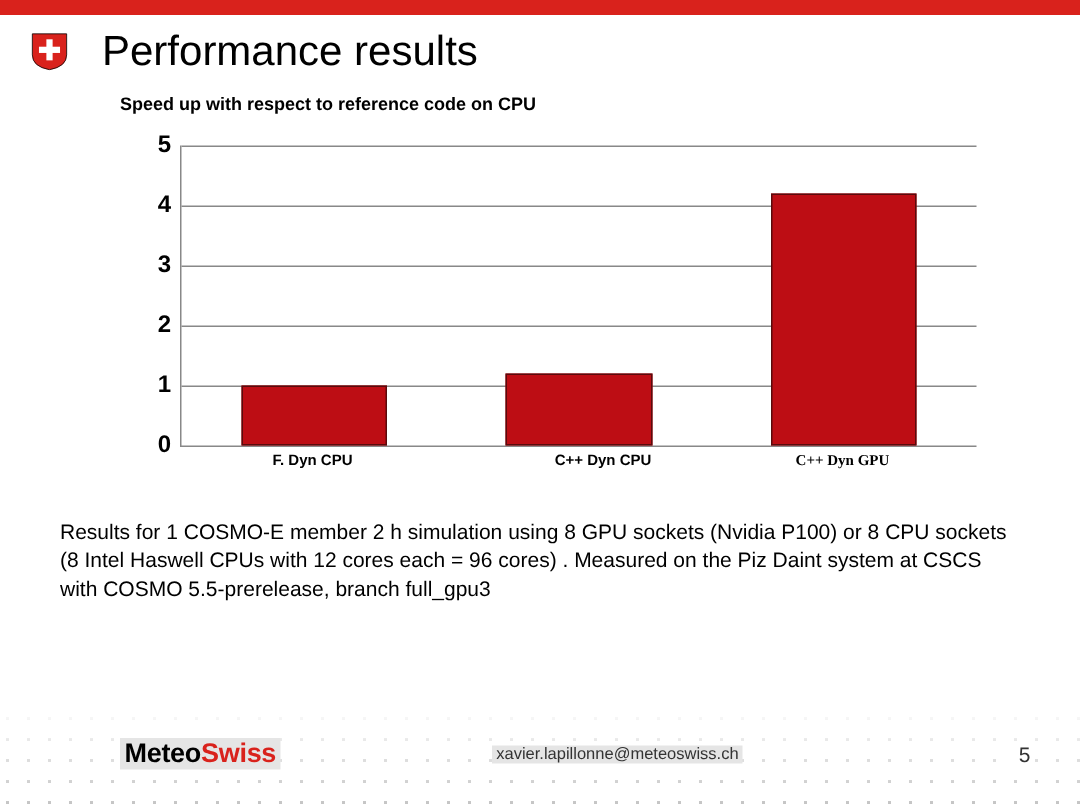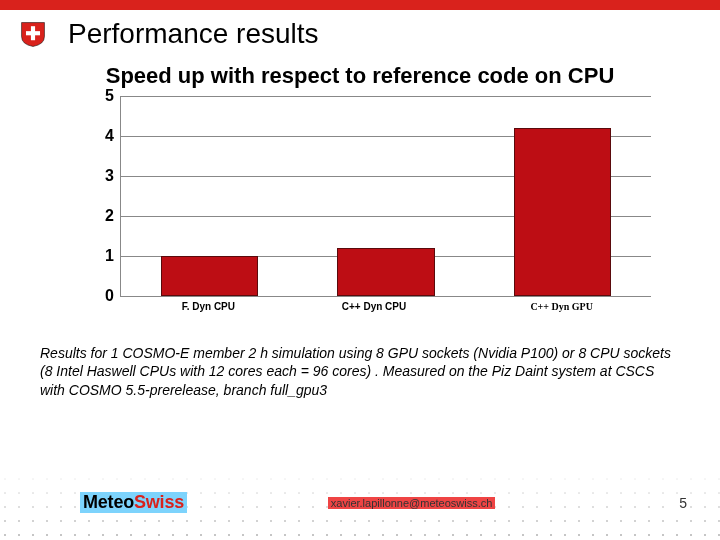--- a/index.html
+++ b/index.html
@@ -27,25 +27,25 @@
     height: 26px;
     flex-shrink: 0;
   }
   .title {
     font-size: 28px;
     font-weight: 400;
     color: #000;
     margin-left: 22px;
   }
   .subtitle {
-    text-align: center;
-    font-size: 22px;
-    font-weight: 700;
-    color: #000;
-    margin: 8px 80px 6px 80px;
+    text-align: left;
+    font-size: 12px;
+    font-weight: 700;
+    color: #000;
+    margin: 8px 80px 20px 80px;
     line-height: 1.25;
   }
   .chart {
     position: relative;
     margin: 0 auto;
     width: 560px;
     height: 230px;
     margin-left: 90px;
   }
   .plot {
@@ -88,21 +88,20 @@
     color: #000;
     text-align: center;
     transform: translateX(-50%);
     white-space: nowrap;
   }
   .caption {
     font-size: 14px;
     color: #000;
     line-height: 1.35;
     margin: 18px 40px 0 40px;
-    font-style: italic;
   }
   .footer {
     position: absolute;
     bottom: 0;
     left: 0;
     width: 720px;
     height: 72px;
     box-sizing: border-box;
     padding: 24px 30px 0 80px;
   }
@@ -123,29 +122,29 @@
   .footer-inner {
     position: relative;
     display: flex;
     align-items: center;
     justify-content: space-between;
   }
   .brand {
     font-size: 18px;
     font-weight: 700;
     color: #000;
-    background: #7dd3fc;
+    background: #e5e5e5;
     padding: 0 3px;
     letter-spacing: -0.2px;
   }
   .brand .swiss-red { color: #d9221c; }
   .contact {
     font-size: 11px;
     color: #333;
-    background: #ef4444;
+    background: #e5e5e5;
     padding: 0 3px;
   }
   .pagenum {
     font-size: 14px;
     color: #333;
     background: #fff;
     padding: 0 3px;
     margin-left: 40px;
   }
 </style>
@@ -179,21 +178,21 @@
       <div class="gridline" style="top: 120px;"></div>
       <div class="gridline" style="top: 80px;"></div>
       <div class="gridline" style="top: 40px;"></div>
       <div class="gridline" style="top: 0px;"></div>
       <div class="bar" style="left: 39.75px; width: 97.1667px; height: 40px;"></div>
       <div class="bar" style="left: 216.417px; width: 97.1667px; height: 48px;"></div>
       <div class="bar" style="left: 393.083px; width: 97.1667px; height: 168px;"></div>
     </div>
   <div id="xticks">
       <div class="xtick" style="left: 118.333px;">F. Dyn CPU</div>
-      <div class="xtick" style="left: 284px;">C++ Dyn CPU</div>
+      <div class="xtick" style="left: 312px;">C++ Dyn CPU</div>
       <div class="xtick" style="left: 471.667px; font-family: Liberation Serif, serif;">C++ Dyn GPU</div>
     </div>
 </div>
 
 <div class="caption">Results for 1 COSMO-E member 2 h simulation using 8 GPU sockets (Nvidia P100) or 8 CPU sockets (8 Intel Haswell CPUs with 12 cores each = 96 cores) . Measured on the Piz Daint system at CSCS with COSMO 5.5-prerelease, branch full_gpu3</div>
 
 <div class="dots-bg"></div>
 <div class="footer">
   <div class="footer-inner">
     <span class="brand">

